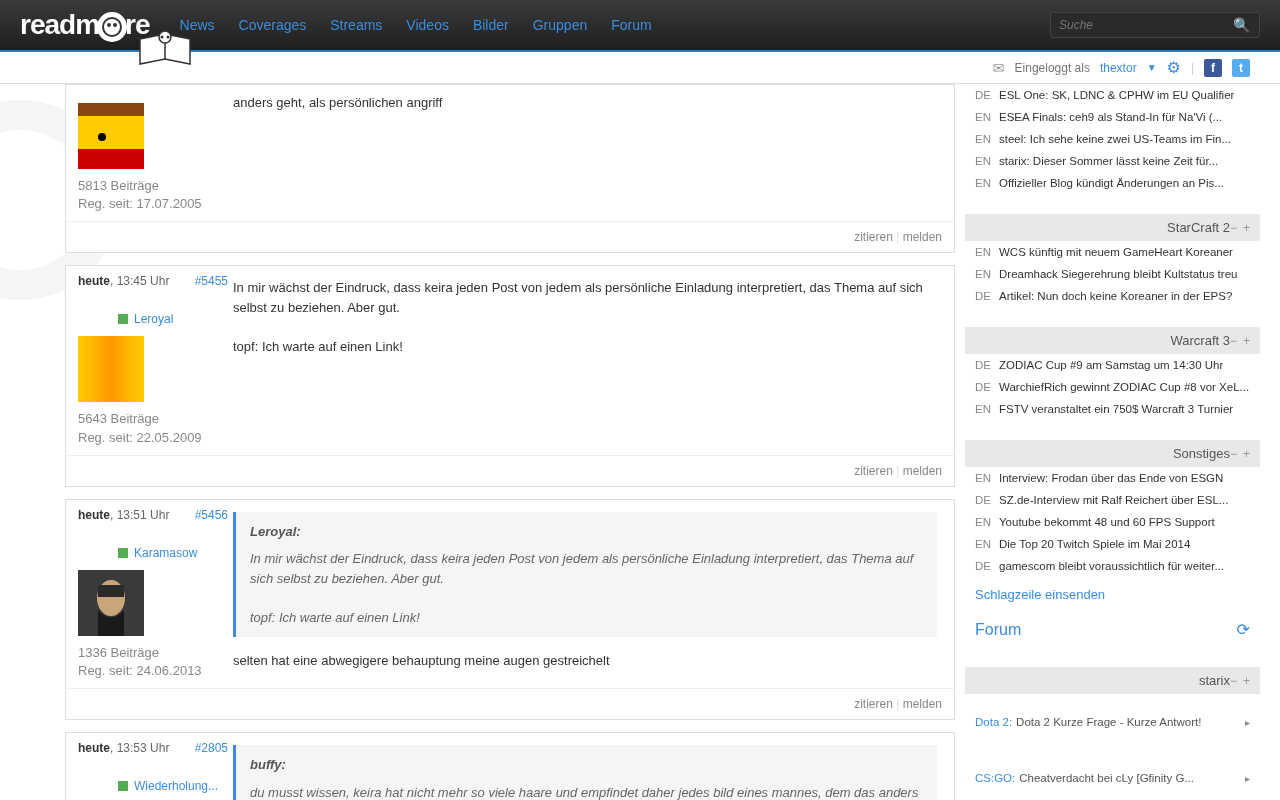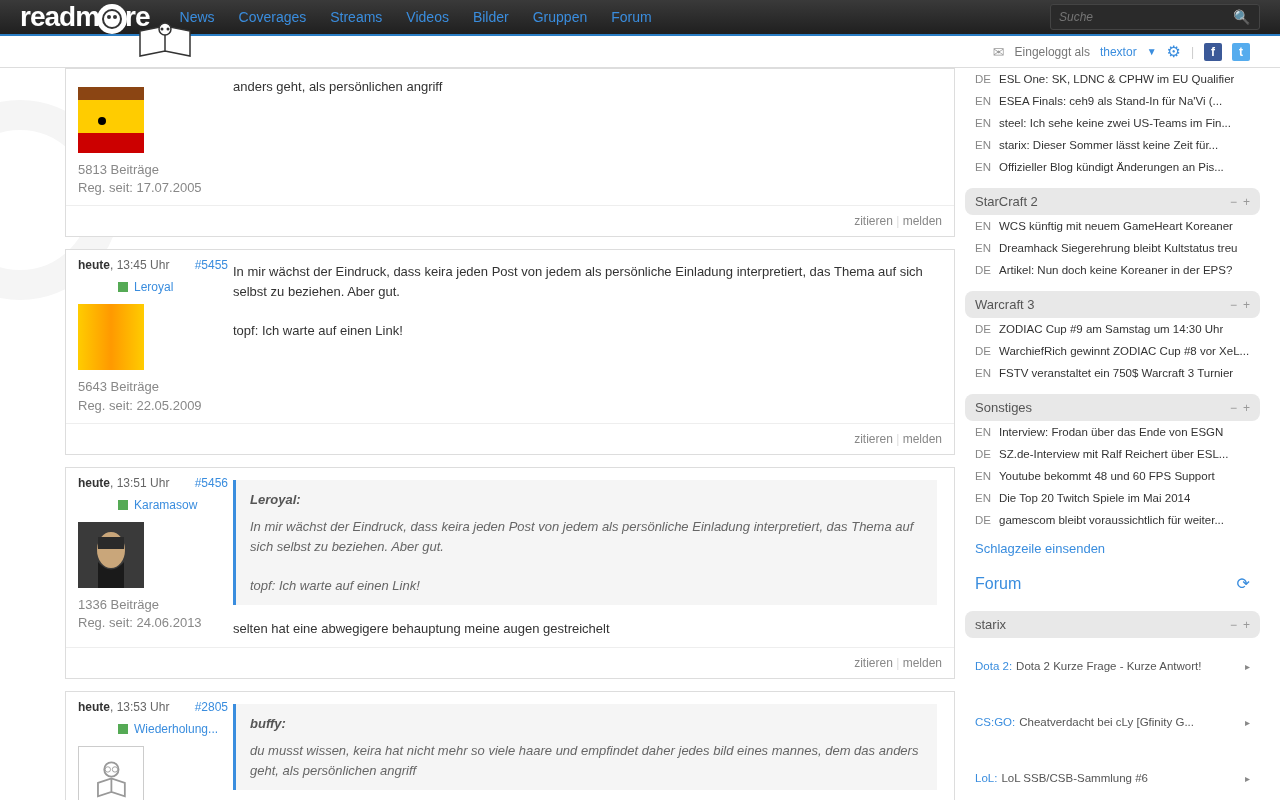--- a/index.html
+++ b/index.html
@@ -1,17 +1,17 @@
 <!DOCTYPE html>
 <html><head>
 <meta charset="utf-8">
 <style>
 * { margin: 0; padding: 0; box-sizing: border-box; }
 body { font-family: Arial, Helvetica, sans-serif; font-size: 12px; color: #333; background: #fff; }
-.header { background: linear-gradient(#3a3a3a, #1f1f1f); height: 36px; display: flex; align-items: center; padding: 0 20px; position: relative; border-bottom: 2px solid #2a7dc4; }
+.header { background: linear-gradient(#3a3a3a, #1f1f1f); height: 52px; display: flex; align-items: center; padding: 0 20px; position: relative; border-bottom: 2px solid #2a7dc4; }
 .logo { display: flex; align-items: center; color: #fff; font-size: 28px; font-weight: bold; margin-right: 30px; position: relative; }
 .logo-text1 { letter-spacing: -1px; }
 .logo-icon { width: 30px; height: 30px; background: #fff; border-radius: 50%; display: inline-flex; align-items: center; justify-content: center; margin: 0 -2px; position: relative; top: 2px; }
 .logo-icon-inner { width: 20px; height: 20px; border: 2px solid #333; border-radius: 50%; position:relative; }
 .logo-icon-inner:before { content:""; position:absolute; width:4px; height:4px; background:#333; border-radius:50%; top:4px; left:3px; }
 .logo-icon-inner:after { content:""; position:absolute; width:4px; height:4px; background:#333; border-radius:50%; top:4px; right:3px; }
 .logo-book { position:absolute; bottom:-28px; left:115px; width:60px; height:40px; }
 .logo-book svg { width:100%; height:100%; }
 .nav { display: flex; gap: 24px; }
 .nav a { color: #3a8dde; text-decoration: none; font-size: 14px; }
@@ -28,39 +28,39 @@
 .divider-v { color: #ccc; }
 .mail-icon { color: #999; font-size: 14px; }
 .container { display: flex; max-width: 1260px; margin: 0 auto; }
 .main { flex: 1; padding: 0 10px 0 55px; }
 .sidebar { width: 305px; padding: 0 10px 0 0; }
 .post { border: 1px solid #ddd; margin-bottom: 12px; background: #fff; }
 .post-header { display: flex; padding: 8px 12px; }
 .post-meta { width: 150px; flex-shrink: 0; }
 .post-time { color: #666; }
 .post-time b { color: #333; }
-.post-user { margin-top: 8px; display: flex; align-items: center; gap: 6px; padding-left: 40px; }
+.post-user { margin-top: 24px; display: flex; align-items: center; gap: 6px; padding-left: 40px; }
 .status-dot { width: 10px; height: 10px; background: #5a5; display: inline-block; }
 .username { color: #3a8dde; text-decoration: none; }
 .avatar { width: 66px; height: 66px; background: #ddd; margin-top: 10px; display: flex; align-items: center; justify-content: center; overflow: hidden; }
 .avatar-chicken { background: linear-gradient(#8b4513 0%, #8b4513 20%, #ffcc00 20%, #ffcc00 70%, #cc0000 70%); position:relative; }
 .avatar-chicken:after { content:""; position:absolute; width:8px; height:8px; background:#000; border-radius:50%; top:30px; left:20px; }
 .avatar-man { background: #444; }
 .avatar-man svg { width:100%; height:100%; }
 .avatar-default { background:#fff; border:1px solid #ccc; }
 .avatar-default svg { width:70%; height:70%; }
 .avatar-multi { background: linear-gradient(90deg, #ffcc00, #ff9900, #ffcc00); position:relative; }
 .post-stats { font-size: 13px; color: #888; margin-top: 8px; line-height: 1.4; }
 .post-body { flex: 1; padding: 0 5px; font-size: 13px; color: #333; line-height: 1.5; }
 .post-link { color: #3a8dde; text-decoration: none; font-size: 12px; float: right; }
 .quote-block { border-left: 3px solid #3a8dde; background: #f5f5f5; padding: 10px 14px; margin-bottom: 14px; font-style: italic; color: #666; }
 .quote-author { color: #555; font-weight: bold; margin-bottom: 8px; display:block; }
 .post-footer { border-top: 1px solid #eee; padding: 8px 12px; text-align: right; font-size: 12px; color: #999; }
 .post-footer a { color: #888; text-decoration: none; }
-.side-section-title { background: #e8e8e8; padding: 6px 10px; font-size: 13px; color: #555; display: flex; align-items: center; justify-content: space-between; margin-top: 10px; border-radius: 8px; }
+.side-section-title { background: #e8e8e8; padding: 6px 10px; font-size: 13px; color: #555; display: flex; align-items: center; justify-content: flex-end; margin-top: 20px; }
 .side-controls { display: flex; gap: 6px; color: #999; font-size: 12px; }
 .side-item { padding: 5px 10px; font-size: 11.5px; color: #333; display: flex; gap: 6px; white-space: nowrap; overflow: hidden; text-overflow: ellipsis; }
 .lang { color: #888; font-weight: normal; width: 18px; flex-shrink: 0; }
 .side-item-text { overflow: hidden; text-overflow: ellipsis; }
 .side-link { color: #3a8dde; text-decoration: none; padding: 10px; display: block; font-size: 13px; }
 .sidebar-heading { color: #3a8dde; font-size: 16px; padding: 8px 10px; display: flex; justify-content: space-between; align-items: center; }
 .refresh { color: #3a8dde; font-size: 16px; }
 .forum-item { padding: 22px 10px; font-size: 11.5px; display: flex; align-items: center; gap: 4px; justify-content: space-between; }
 .forum-cat { color: #3a8dde; }
 .forum-title { color: #555; overflow:hidden; text-overflow:ellipsis; white-space:nowrap; flex:1; }

